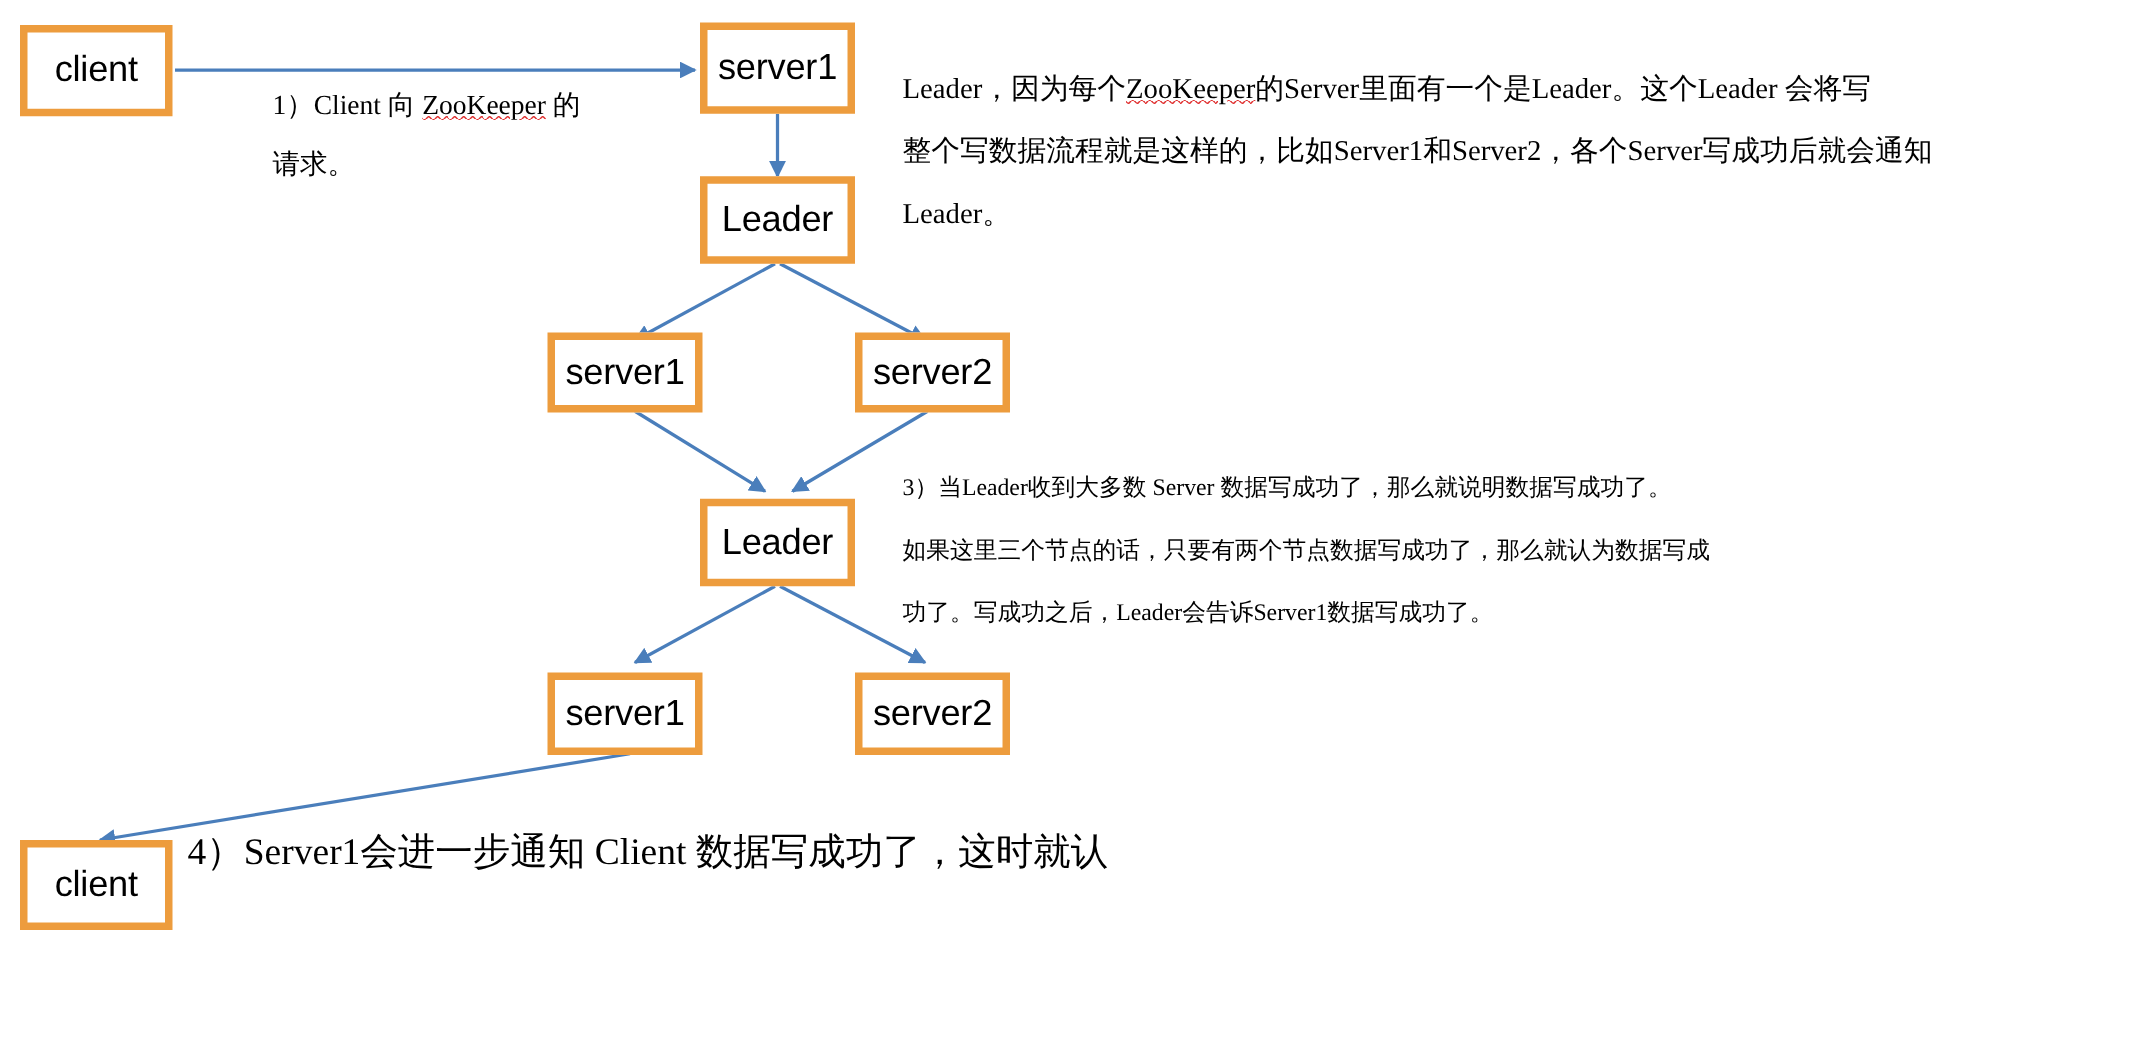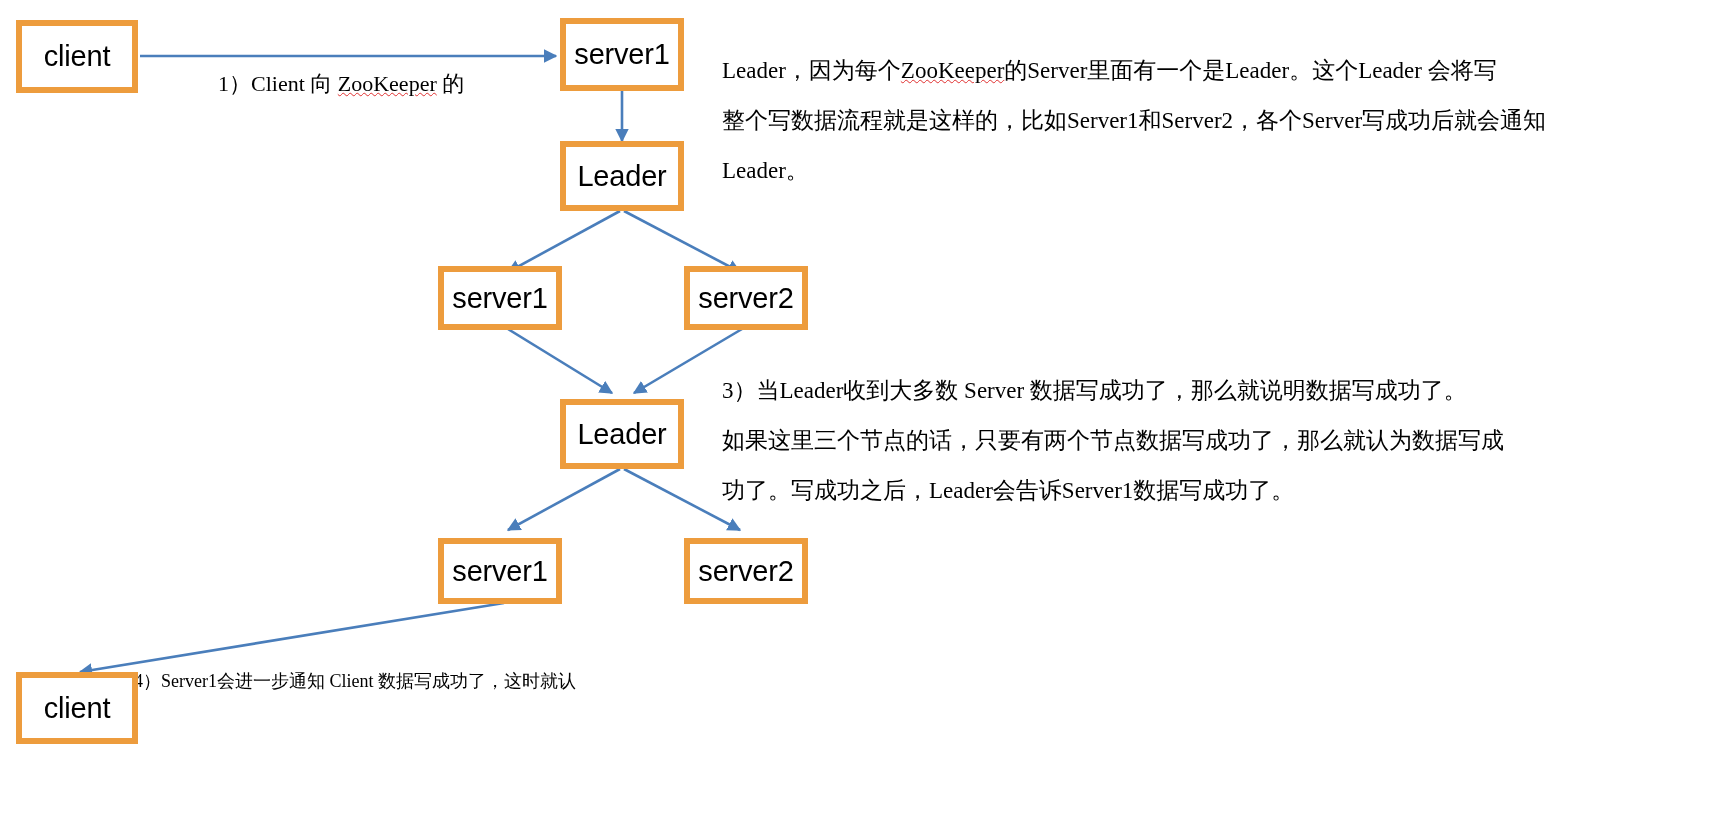--- a/index.html
+++ b/index.html
@@ -72,28 +72,28 @@
     left: 722px;
     top: 46px;
     width: 1001px;
     font-size: 23px;
     line-height: 50px;
   }
   #note3 {
     left: 722px;
     top: 366px;
     width: 1001px;
-    font-size: 23px;
+    font-size: 19px;
     line-height: 50px;
   }
   #note4 {
-    left: 134px;
+    left: 150px;
     top: 658px;
     width: 730px;
-    font-size: 18px;
+    font-size: 30px;
     line-height: 47px;
   }
 
   .sp { 
     text-decoration: underline;
     text-decoration-color: #E03030;
     text-decoration-style: wavy;
     text-decoration-thickness: 1px;
   }
 </style>
@@ -160,20 +160,21 @@
     <span>server2</span>
   </div>
 
   <div class="node" style="left: 16px; top: 672px; width: 122px; height: 72px; border-color: rgb(237, 156, 61); background: rgb(255, 255, 255); color: rgb(0, 0, 0);">
     <span>client</span>
   </div>
 
   <div class="note" id="note1">
     <p>
       <span class="ln">1）Client 向 <span class="sp">ZooKeeper</span> 的</span>
+      <span class="ln">请求。</span>
     </p>
   </div>
 
   <div class="note" id="note2">
     <p>
       <span class="ln">Leader，因为每个<span class="sp">ZooKeeper</span>的Server里面有一个是Leader。这个Leader 会将写</span>
       <span class="ln">整个写数据流程就是这样的，比如Server1和Server2，各个Server写成功后就会通知</span>
       <span class="ln">Leader。</span>
     </p>
   </div>

